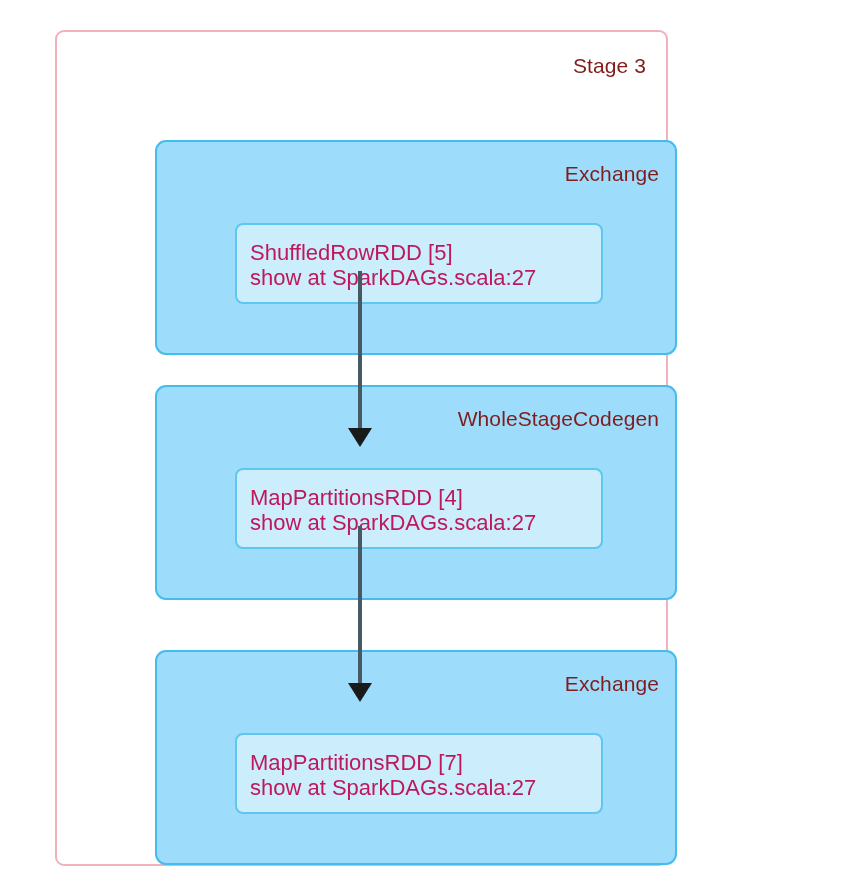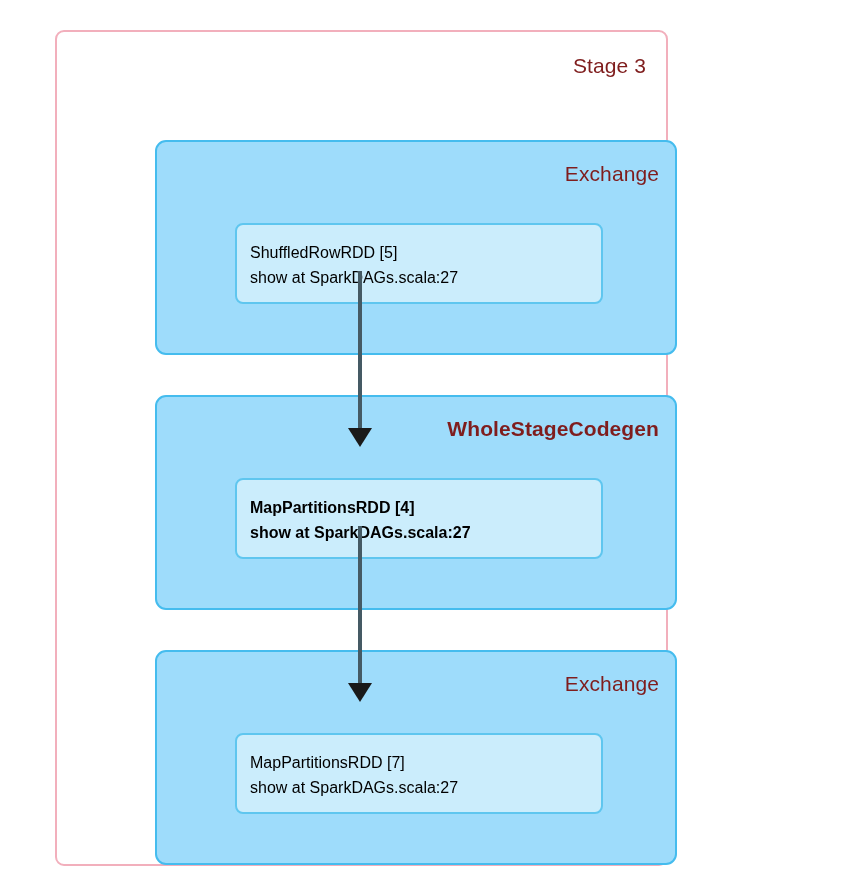--- a/index.html
+++ b/index.html
@@ -49,21 +49,21 @@
     position: absolute;
     left: 98px;
     width: 522px;
     height: 215px;
     box-sizing: border-box;
     background: #9EDCFB;
     border: 2px solid #45BCEE;
     border-radius: 11px;
   }
   .op-box.op-1 { top: 108px; }
-  .op-box.op-2 { top: 363px; font-weight: bold; }
+  .op-box.op-2 { top: 353px; }
   .op-box.op-3 { top: 618px; }
 
   .op-title {
     position: absolute;
     right: 16px;
     top: 20px;
     font-size: 21px;
     color: #7f1d1d;
     letter-spacing: 0.1px;
     white-space: nowrap;
@@ -79,23 +79,23 @@
     box-sizing: border-box;
     background: #CBEDFC;
     border: 2px solid #5FC6EF;
     border-radius: 8px;
   }
 
   .rdd-text {
     position: absolute;
     left: 13px;
     top: 15px;
-    font-size: 16px;
+    font-size: 22px;
     line-height: 25px;
-    color: #000000;
+    color: #be185d;
     white-space: nowrap;
   }
   .rdd-text .line { display: block; }
 
   
   .edges {
     position: absolute;
     left: 0;
     top: 0;
     width: 850px;

